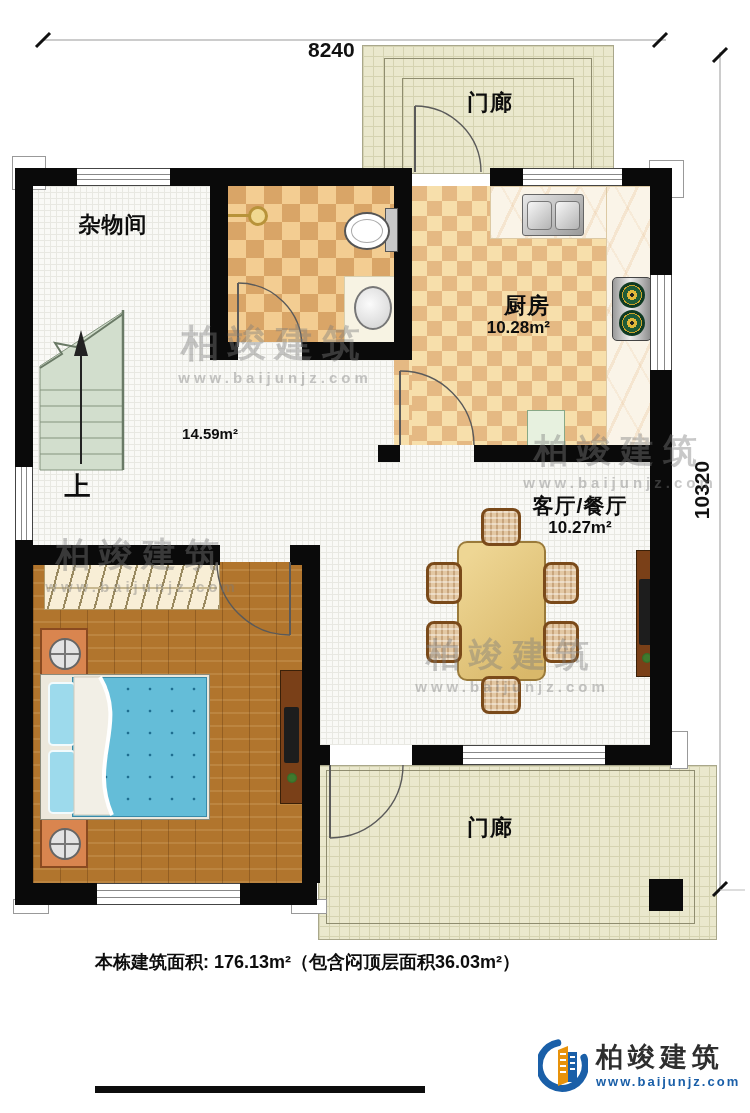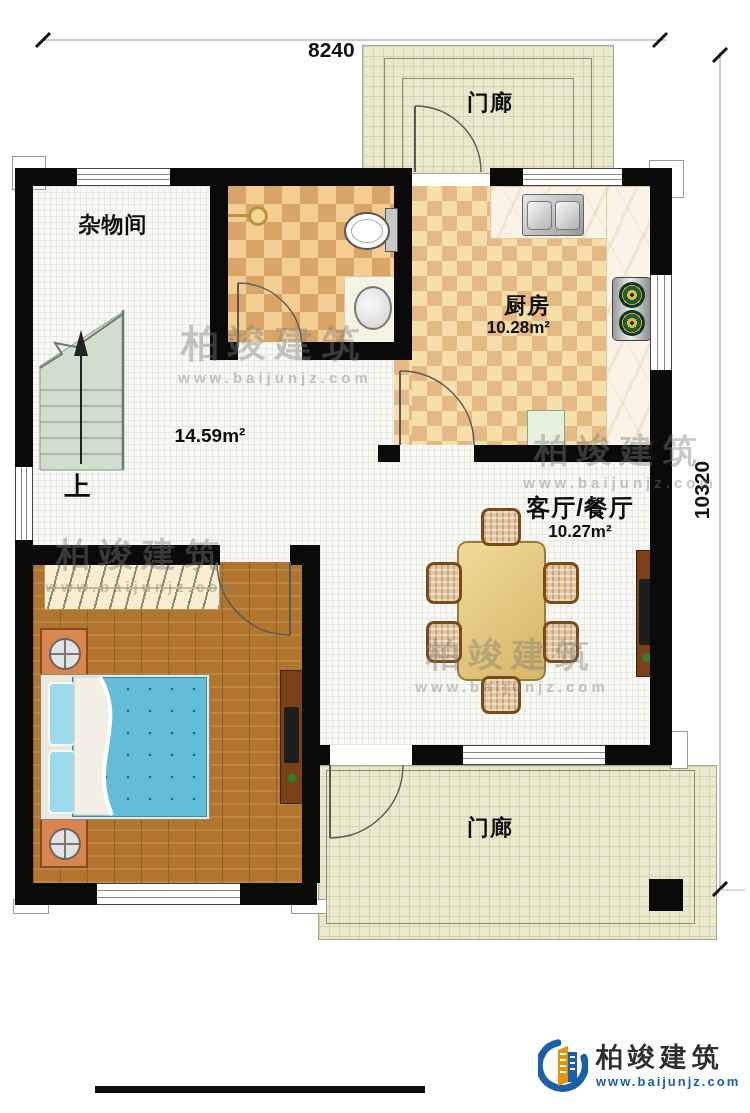--- a/index.html
+++ b/index.html
@@ -244,27 +244,27 @@
     <span class="rname">门廊</span>
   </span>
   <span class="abs rlabel" style="left:58px;top:212px;width:110px;">
     <span class="rname">杂物间</span>
   </span>
   <span class="abs rlabel" style="left:430px;top:293px;width:120px;text-align:right;">
     <span class="rname">厨房</span><br>
     <span class="rarea">10.28m²</span>
   </span>
   <span class="abs rlabel" style="left:160px;top:425px;width:100px;">
-    <span class="rarea" style="font-size:19px;">14.59m²</span>
+    <span class="rarea" style="font-size:15px;">14.59m²</span>
   </span>
   <span class="abs rlabel" style="left:58px;top:472px;width:40px;">
     <span class="rname" style="font-size:26px;">上</span>
   </span>
   <span class="abs rlabel" style="left:505px;top:494px;width:150px;">
-    <span class="rname" style="font-size:24px;">客厅/餐厅</span><br>
+    <span class="rname" style="font-size:21px;">客厅/餐厅</span><br>
     <span class="rarea">10.27m²</span>
   </span>
   <span class="abs rlabel" style="left:450px;top:815px;width:80px;">
     <span class="rname">门廊</span>
   </span>
 
   <span class="abs dimtext" style="left:308px;top:38px;">8240</span>
   <span class="abs dimtext" style="left:657px;top:478px;width:90px;text-align:center;transform:rotate(-90deg);">10320</span>
 
   <span class="abs wm" style="left:140px;top:318px;width:270px;">
@@ -277,20 +277,21 @@
   </span>
   <span class="abs wm" style="left:22px;top:532px;width:240px;">
     <span class="wmname" style="font-size:34px;">柏竣建筑</span><br>
     <span class="wmurl">www.baijunjz.com</span>
   </span>
   <span class="abs wm" style="left:392px;top:632px;width:240px;">
     <span class="wmname" style="font-size:34px;">柏竣建筑</span><br>
     <span class="wmurl">www.baijunjz.com</span>
   </span>
 
+  <div class="info" style="top:950px;">本栋建筑面积: 176.13m²（包含闷顶层面积36.03m²）</div>
   <div class="titlebar"></div>
 
   <div class="logo">
     <svg width="50" height="56" viewBox="0 0 50 56">
       <path d="M34,6 A23,23 0 1 0 47,33" fill="none" stroke="#1a5fa8" stroke-width="7" stroke-linecap="round" transform="rotate(-35 25 28)"></path>
       <polygon points="20,12 30,8 30,44 20,48" fill="#e8920a"></polygon>
       <rect x="30" y="14" width="9" height="30" fill="#1a5fa8"></rect>
       <path d="M22,16 h6 M22,22 h6 M22,28 h6 M22,34 h6" stroke="#ffffff" stroke-width="2"></path>
       <path d="M32,19 h5 M32,25 h5 M32,31 h5" stroke="#ffffff" stroke-width="2"></path>
     </svg>

